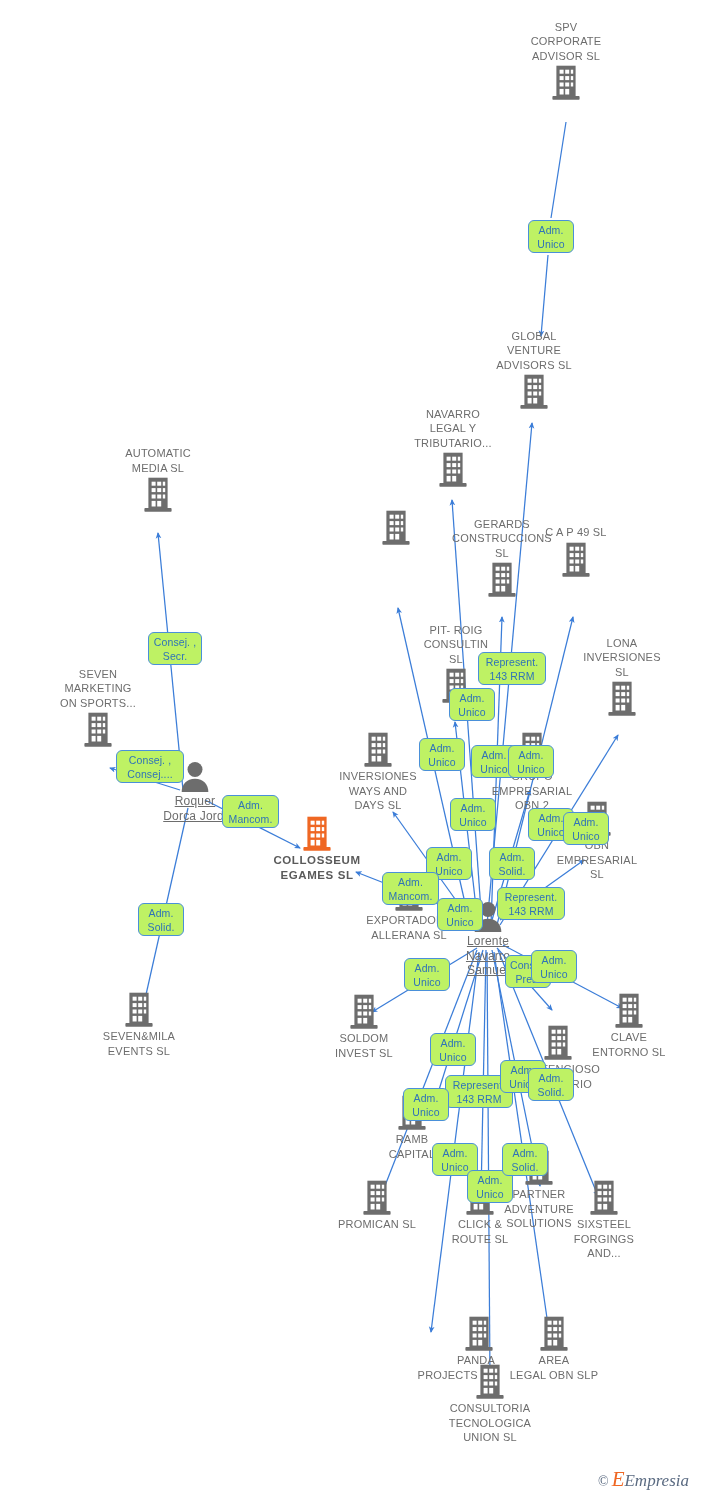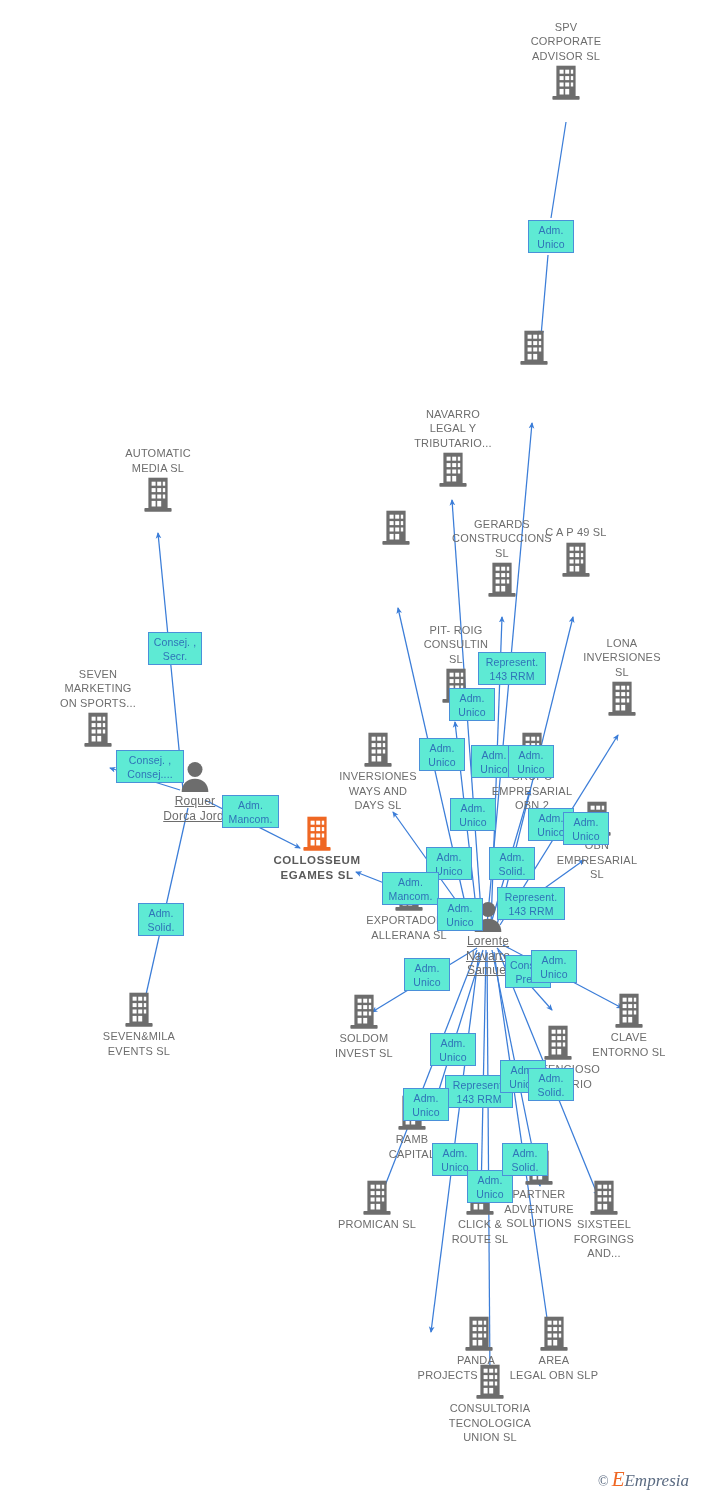--- a/index.html
+++ b/index.html
@@ -50,23 +50,23 @@
   }
   .node.person .cap{
     font-size:12px;
     letter-spacing:.2px;
     text-decoration:underline;
   }
   
   .elabel{
     position:absolute;
     box-sizing:border-box;
-    background:#5eead4;
+    background:#bef264;
     border:1.4px solid #4a90d9;
-    border-radius:0;
+    border-radius:6px;
     color:#2f73b8;
     font-size:10.5px;
     line-height:13.5px;
     text-align:center;
     padding:3px 4px;
     white-space:pre-line;
     letter-spacing:.1px;
   }
   
   #watermark{
@@ -150,20 +150,23 @@
               <rect x="26" y="15" width="3" height="5"></rect>
               <rect x="12" y="23" width="5" height="5"></rect>
               <rect x="19" y="23" width="5" height="5"></rect>
               <rect x="26" y="23" width="3" height="5"></rect>
               <rect x="12" y="31" width="5" height="7"></rect>
               <rect x="19" y="31" width="5" height="7"></rect>
             </g>
           </svg></span>
       </div>
       <div class="node above" style="left: 534px; top: 328.5px;">
+        <span class="cap">GLOBAL
+VENTURE
+ADVISORS  SL</span>
         <span class="glyph"><svg width="32" height="37" viewBox="0 0 40 46" xmlns="http://www.w3.org/2000/svg">
             <g fill="#6d6d6d">
               <rect x="8" y="2" width="24" height="38"></rect>
               <rect x="3" y="40" width="34" height="4.5" rx="1"></rect>
             </g>
             <g fill="#ffffff">
               <rect x="12" y="7" width="5" height="5"></rect>
               <rect x="19" y="7" width="5" height="5"></rect>
               <rect x="26" y="7" width="3" height="5"></rect>
               <rect x="12" y="15" width="5" height="5"></rect>

